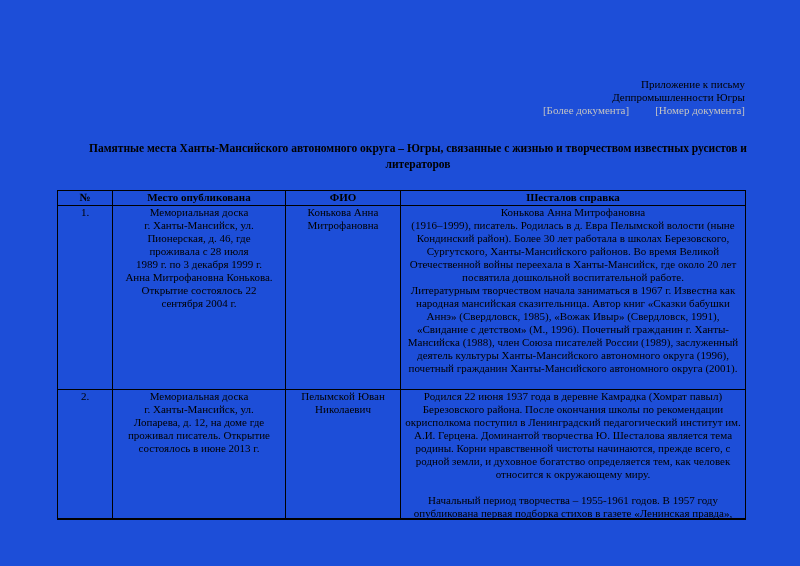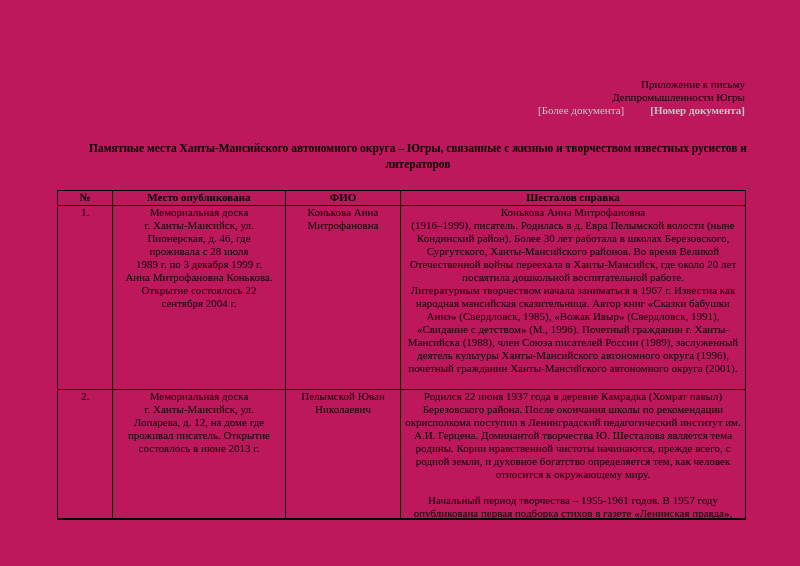--- a/index.html
+++ b/index.html
@@ -1,36 +1,36 @@
 <!DOCTYPE html>
 <html><head>
 <meta charset="utf-8">
 <style>
   html, body { margin: 0; padding: 0; background: #ffffff; }
   .page {
     position: relative;
     width: 800px;
     height: 566px;
-    background: #be185d;
+    background: #1d4ed8;
     font-family: "Liberation Serif", "DejaVu Serif", serif;
     color: #000000;
     overflow: hidden;
   }
   .letterhead {
     position: absolute;
     top: 78px;
     right: 55px;
     text-align: right;
     font-size: 11px;
     line-height: 13px;
     white-space: nowrap;
   }
   .ph-row { margin-top: 0; }
   .ph { color: #c3c3c3; }
-  .ph + .ph { margin-left: 26px; font-weight: bold; }
+  .ph + .ph { margin-left: 26px; }
   .title {
     position: absolute;
     top: 140px;
     left: 74px;
     width: 688px;
     margin: 0;
     text-align: center;
     font-size: 11.5px;
     font-weight: bold;
     line-height: 16px;

